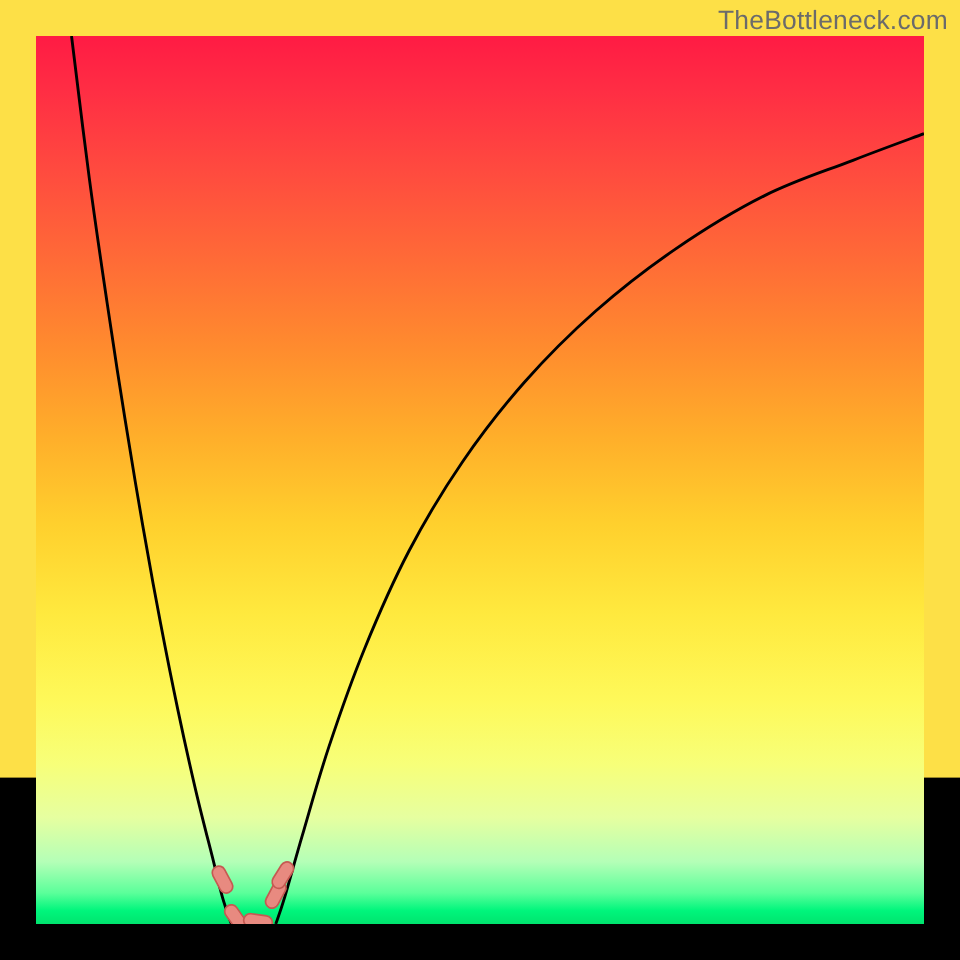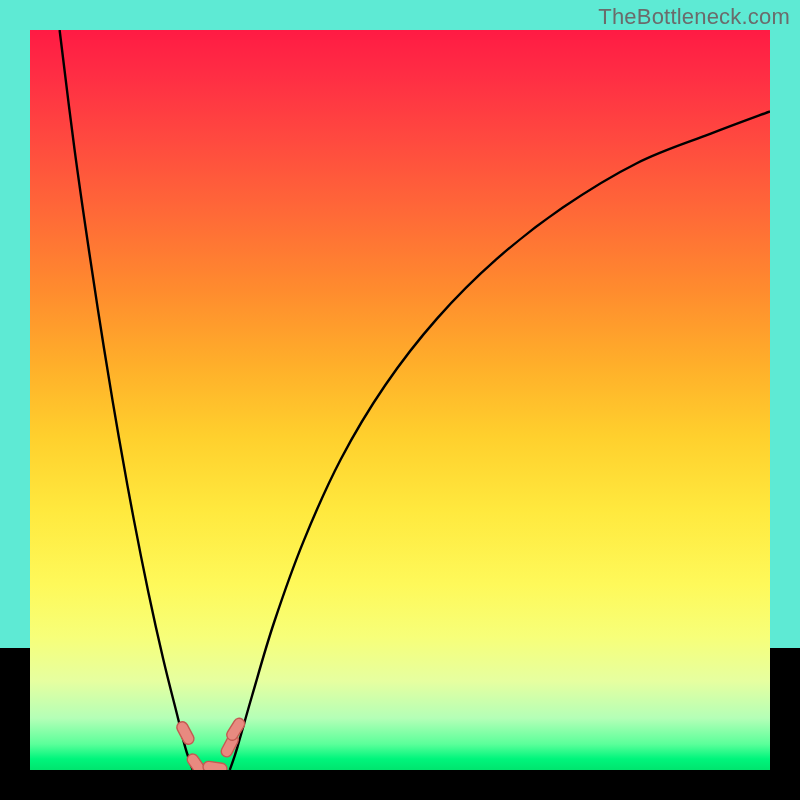--- a/index.html
+++ b/index.html
@@ -8,21 +8,21 @@
     width: 800px;
     height: 800px;
     background: #000;
     font-family: Arial, Helvetica, sans-serif;
     overflow: hidden;
   }
   .frame {
     position: relative;
     width: 800px;
     height: 648px;
-    background: #5eead4;
+    background: #fde047;
   }
   .plot {
     position: absolute;
     left: 30px;
     top: 30px;
     width: 740px;
     height: 740px;
     overflow: hidden;
     background: linear-gradient(
       to bottom,

